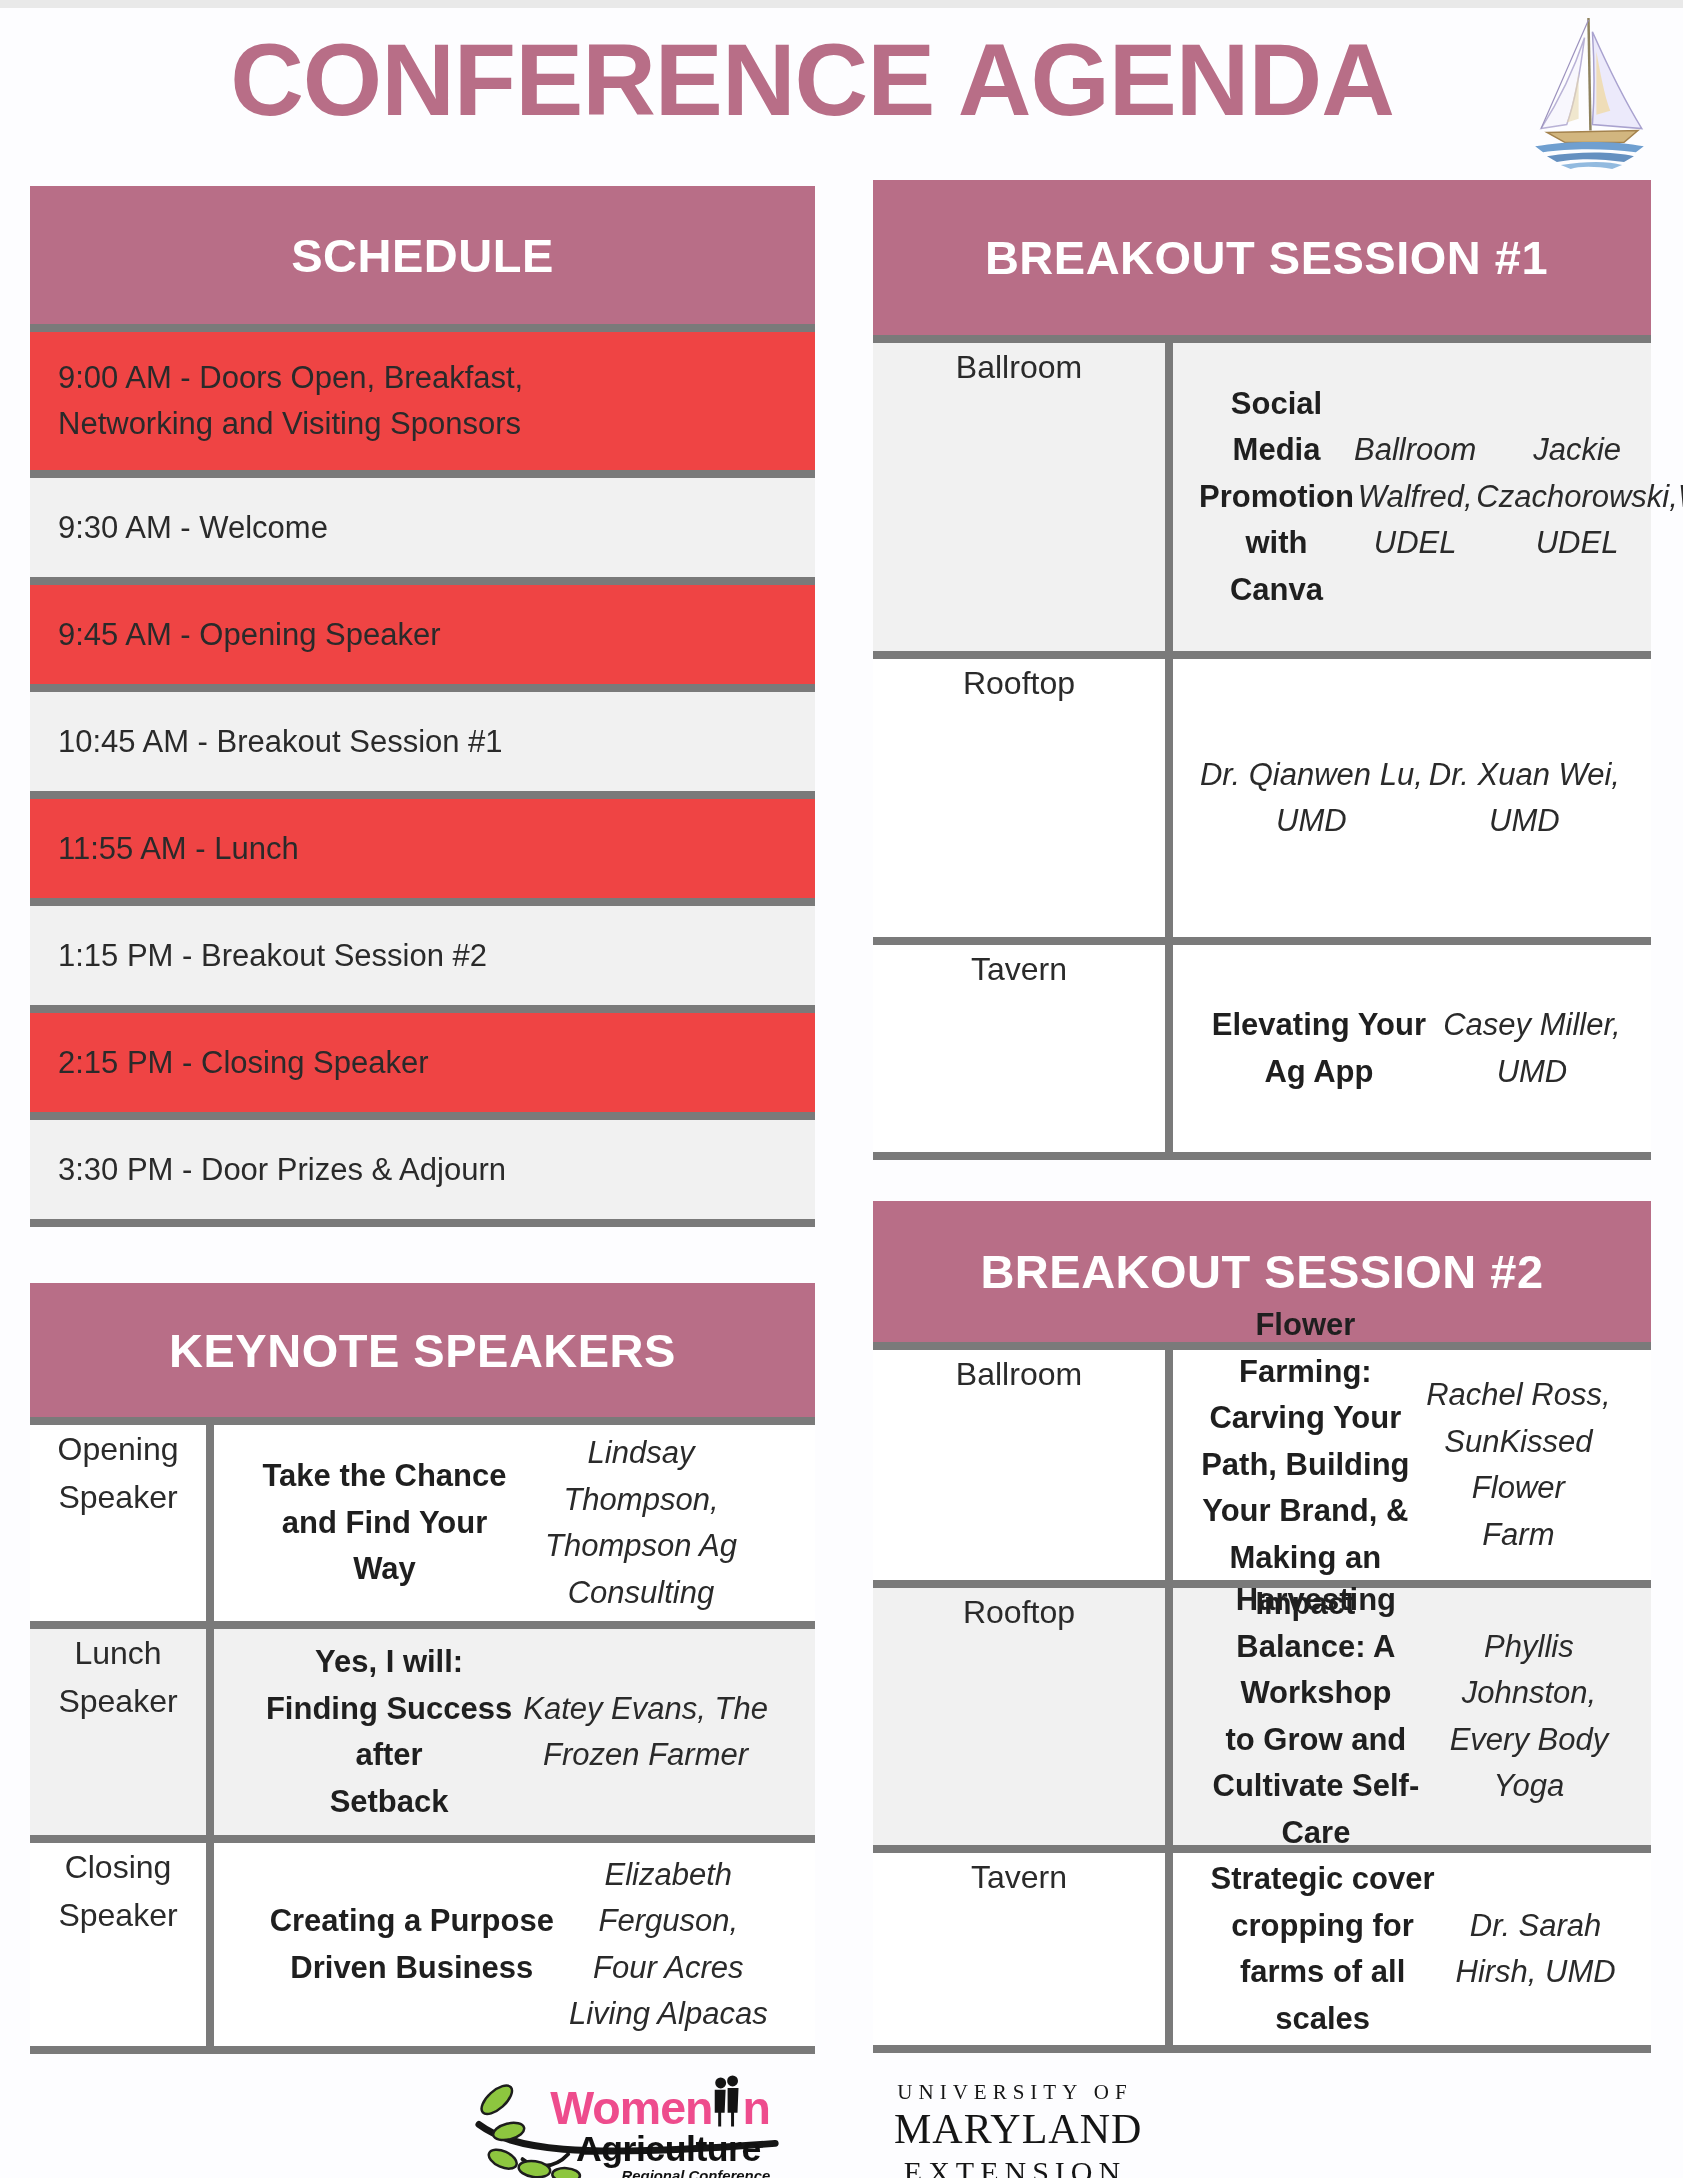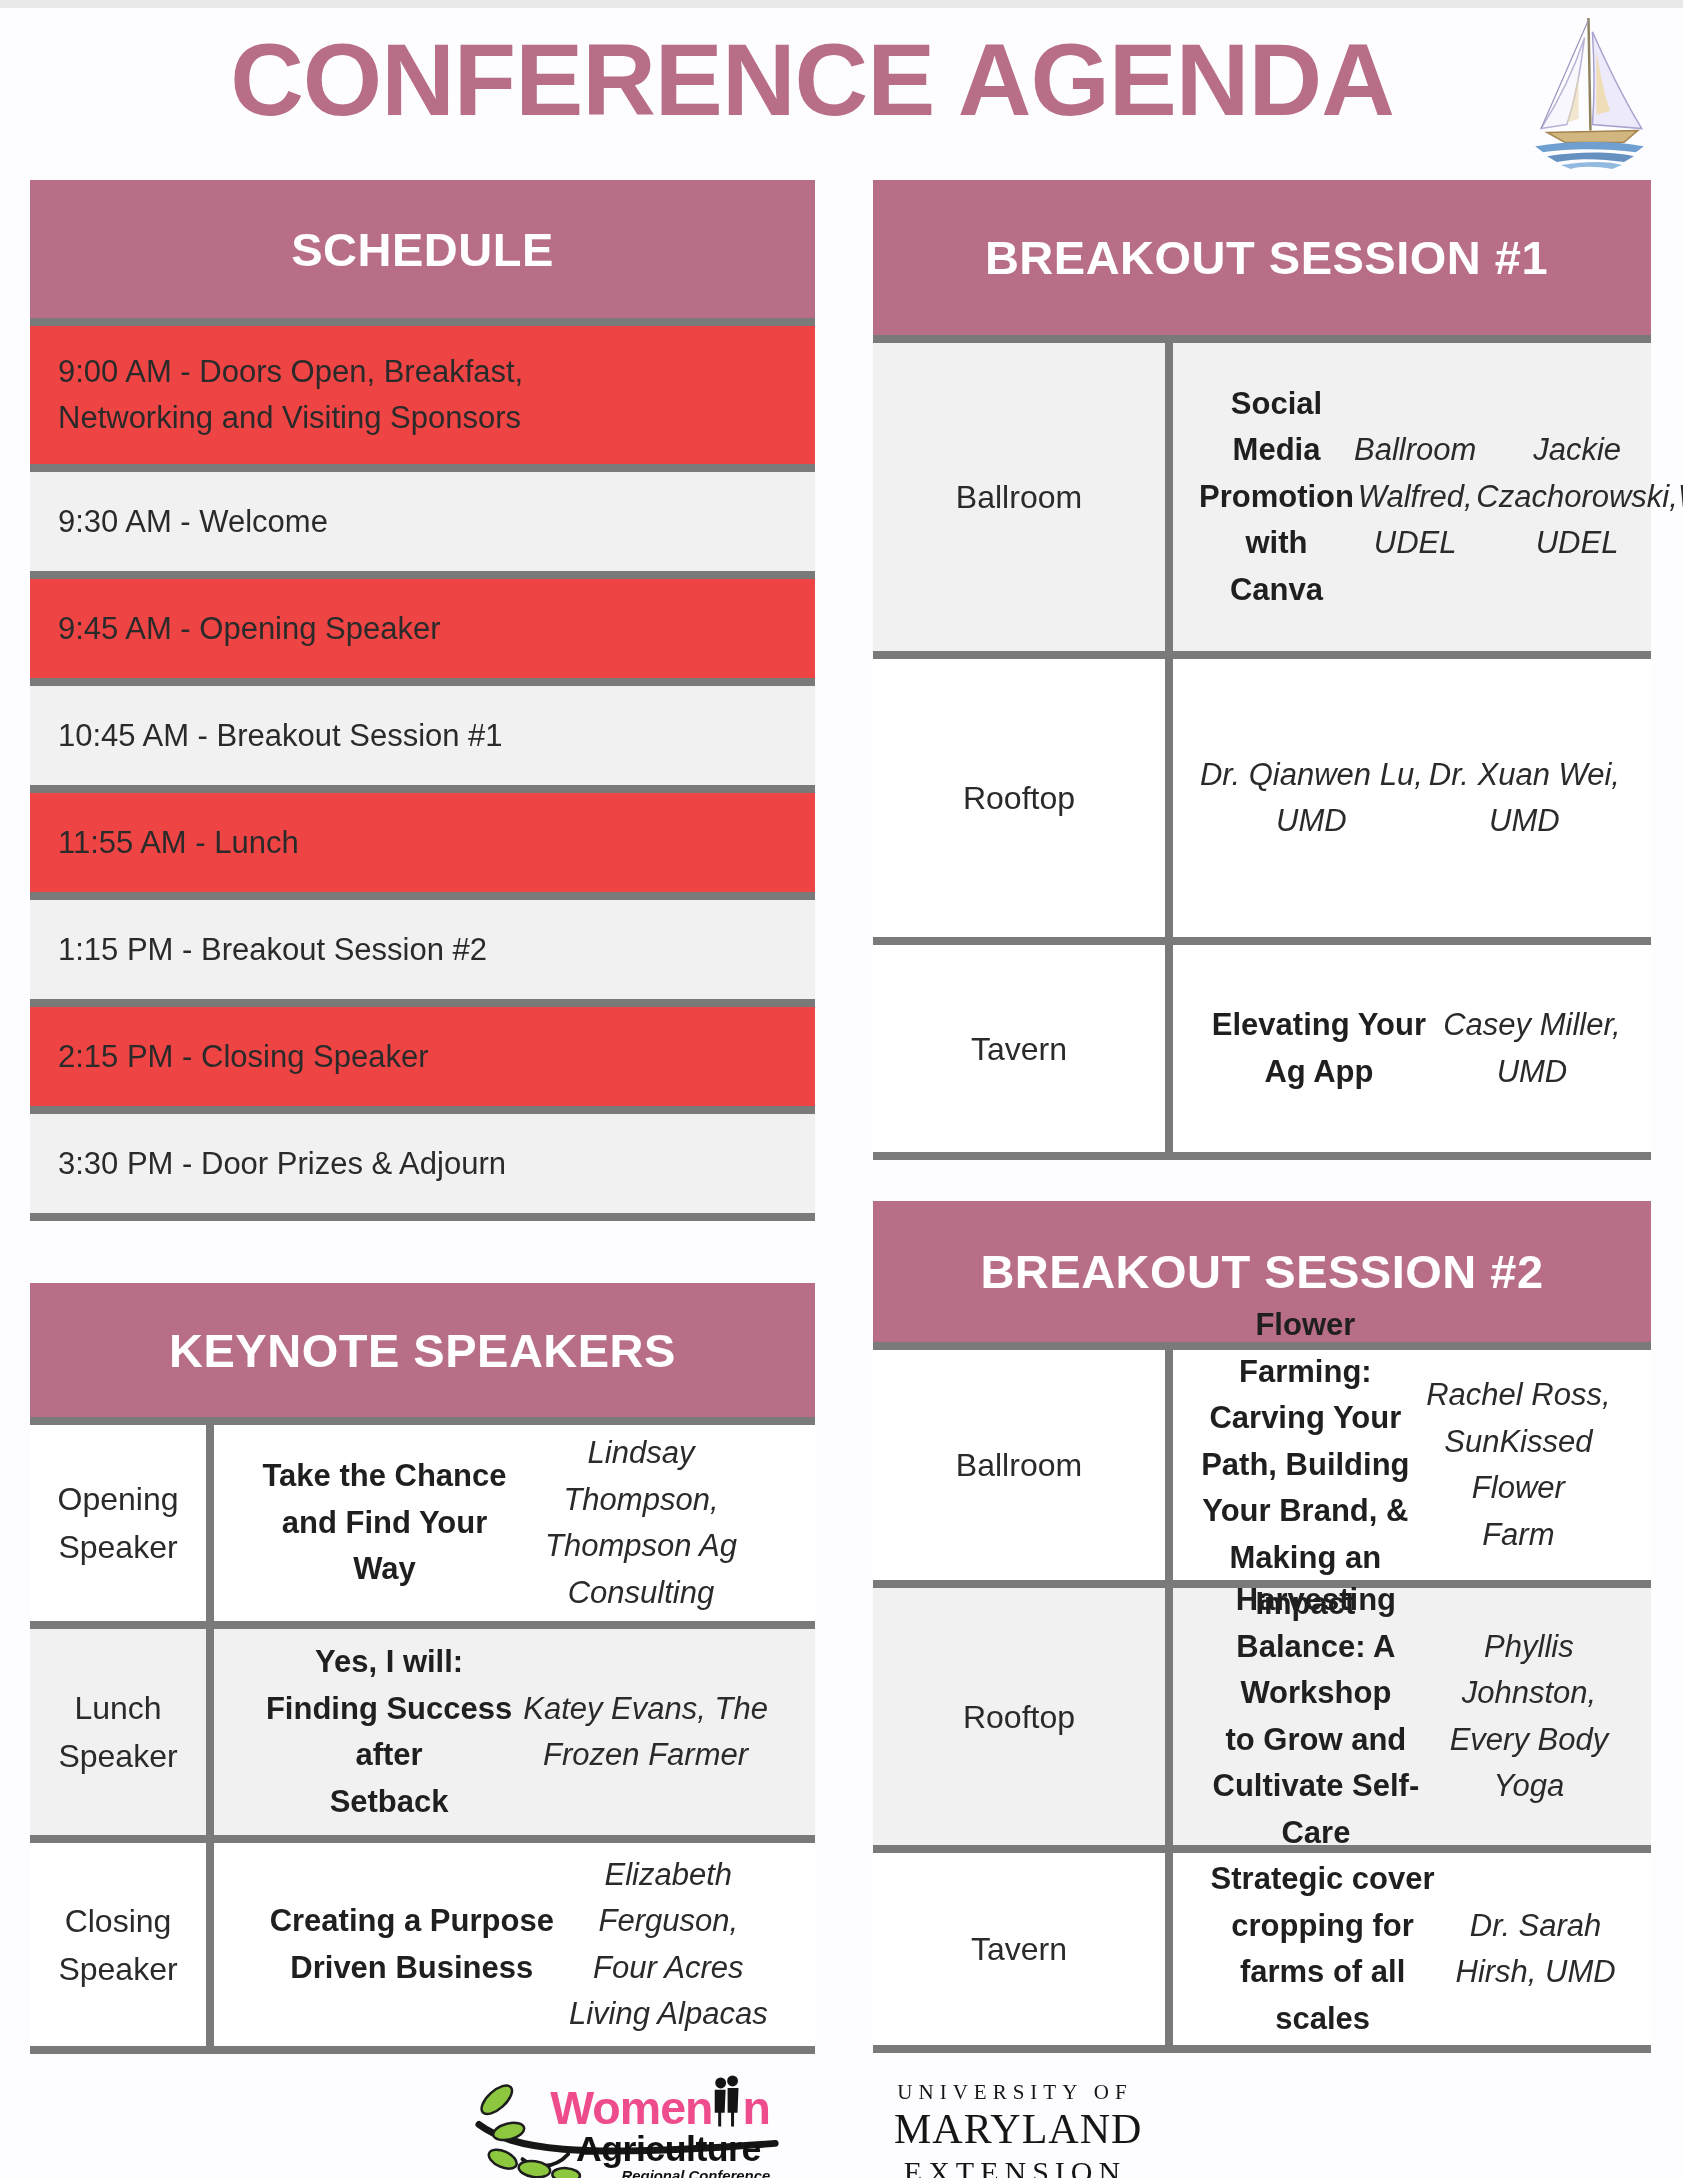--- a/index.html
+++ b/index.html
@@ -15,21 +15,21 @@
     margin:8px auto;
   }
   .page-title{
     position:absolute;left:0;top:20px;width:1624px;margin:0;
     text-align:center;font-size:102px;line-height:1.02;font-weight:700;
     letter-spacing:-1px;color:var(--pink);
   }
   .sailboat{position:absolute;left:1517px;top:4px;}
 
   .section{position:absolute;}
-  .sec-schedule{left:30px;top:172px;width:785px;}
+  .sec-schedule{left:30px;top:178px;width:785px;}
   .sec-keynote{left:30px;top:1275px;width:785px;}
   .sec-b1{left:873px;top:172px;width:778px;}
   .sec-b2{left:873px;top:1193px;width:778px;}
 
   .section-header{
     background:var(--pink);color:#ffffff;font-weight:700;font-size:47px;
     letter-spacing:0.5px;display:flex;align-items:center;justify-content:center;
     border-bottom:8px solid var(--bar);box-sizing:border-box;text-align:center;
   }
   .sec-schedule .section-header{height:146px;}
@@ -48,21 +48,21 @@
   #schedule-rows .srow:nth-child(1){height:146px;}
   #schedule-rows .srow:nth-child(even){background:var(--rowgray);}
 
   
   .trow{
     display:flex;background:#ffffff;border-bottom:8px solid var(--bar);
     box-sizing:border-box;
   }
   .cell-left{
     flex:0 0 auto;border-right:8px solid var(--bar);box-sizing:border-box;
-    display:flex;align-items:center;justify-content:center;text-align:center;
+    display:flex;align-items:flex-start;justify-content:center;text-align:center;
   }
   .cell-left span{font-size:32px;line-height:1.5;color:var(--ink);}
   .cell-right{
     flex:1 1 auto;display:flex;flex-direction:row;justify-content:center;
     align-items:center;text-align:center;padding:8px 26px;box-sizing:border-box;
   }
   .sess-title{font-weight:700;font-size:31px;line-height:1.5;color:#1f1f1f;white-space:pre-line;}
   .sess-speaker{font-style:italic;font-size:31px;line-height:1.5;color:var(--ink);white-space:pre-line;}
 
   #keynote-rows .cell-left{width:184px;padding:0 8px;}

